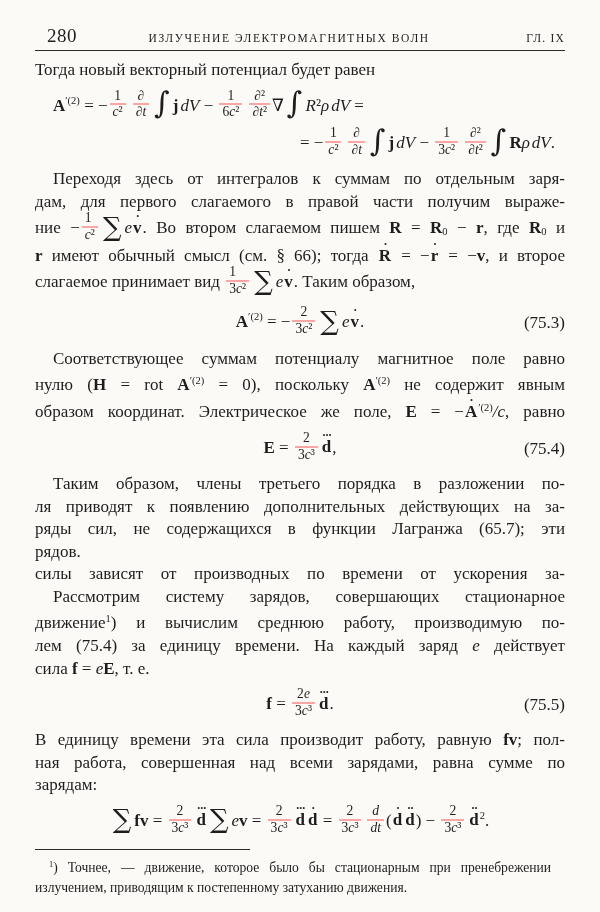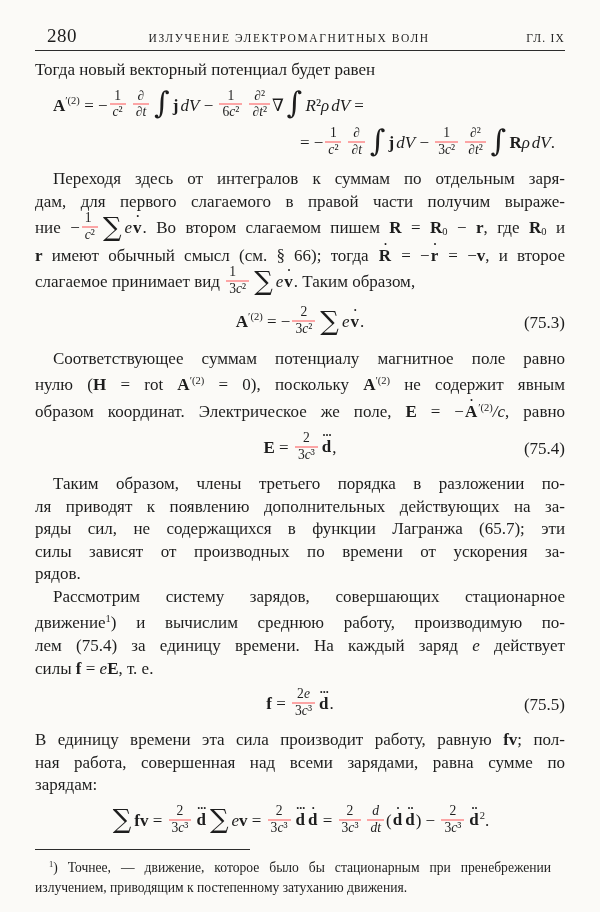--- a/index.html
+++ b/index.html
@@ -100,28 +100,28 @@
         <div class="line"><span>образом координат. Электрическое же поле, </span><span class="bf">E</span><span> = −</span><span class="acc"><span class="dots">·</span>A</span><span class="sup">′(2)</span><span class="it">/c</span><span>, равно</span></div>
       </div>
       <div class="formula">
         <div class="frow center"><span class="bf">E</span><span> = </span><span class="frac"><span class="fnum">2</span><span class="fden">3<i>c</i>³</span></span><span class="gap" style="width: 1px;"></span><span class="acc"><span class="dots">···</span>d</span><span>,</span></div>
         <span class="eqnum">(75.4)</span>
       </div>
       <div class="para">
         <div class="line" style="text-indent: 18px;"><span>Таким образом, члены третьего порядка в разложении по-</span></div>
         <div class="line"><span>ля приводят к появлению дополнительных действующих на за-</span></div>
         <div class="line"><span>ряды сил, не содержащихся в функции Лагранжа (65.7); эти</span></div>
+        <div class="line last"><span>рядов.</span></div>
         <div class="line"><span>силы зависят от производных по времени от ускорения за-</span></div>
-        <div class="line last"><span>рядов.</span></div>
       </div>
       <div class="para">
         <div class="line" style="text-indent: 18px;"><span>Рассмотрим систему зарядов, совершающих стационарное</span></div>
         <div class="line"><span>движение</span><span class="sup">1</span><span>) и вычислим среднюю работу, производимую по-</span></div>
         <div class="line"><span>лем (75.4) за единицу времени. На каждый заряд </span><span class="it">e</span><span> действует</span></div>
-        <div class="line last"><span>силы </span><span class="bf">f</span><span> = </span><span class="it">e</span><span class="bf">E</span><span>, т. е.</span></div>
+        <div class="line last"><span>сила </span><span class="bf">f</span><span> = </span><span class="it">e</span><span class="bf">E</span><span>, т. е.</span></div>
       </div>
       <div class="formula">
         <div class="frow center"><span class="bf">f</span><span> = </span><span class="frac"><span class="fnum">2<i>e</i></span><span class="fden">3<i>c</i>³</span></span><span class="gap" style="width: 1px;"></span><span class="acc"><span class="dots">···</span>d</span><span>.</span></div>
         <span class="eqnum">(75.5)</span>
       </div>
       <div class="para">
         <div class="line"><span>В единицу времени эта сила производит работу, равную </span><span class="bf">fv</span><span>; пол-</span></div>
         <div class="line"><span>ная работа, совершенная над всеми зарядами, равна сумме по</span></div>
         <div class="line last"><span>зарядам:</span></div>
       </div>

